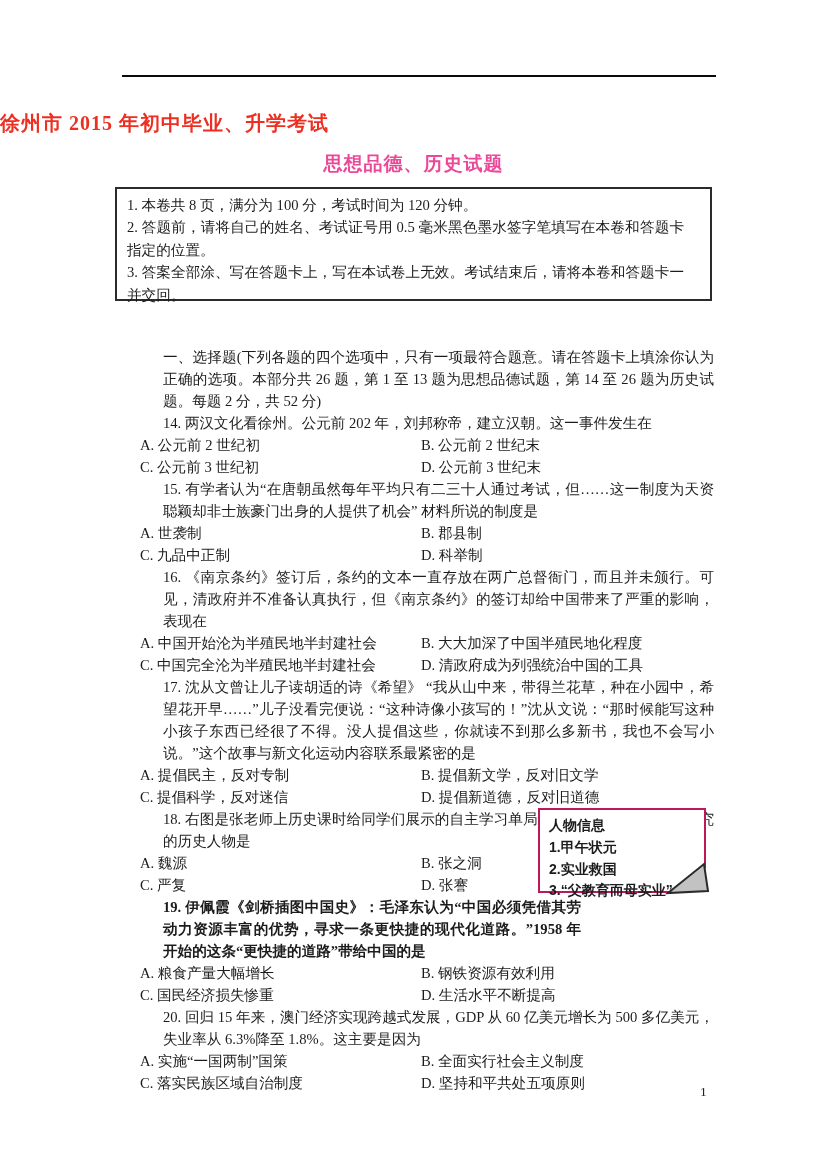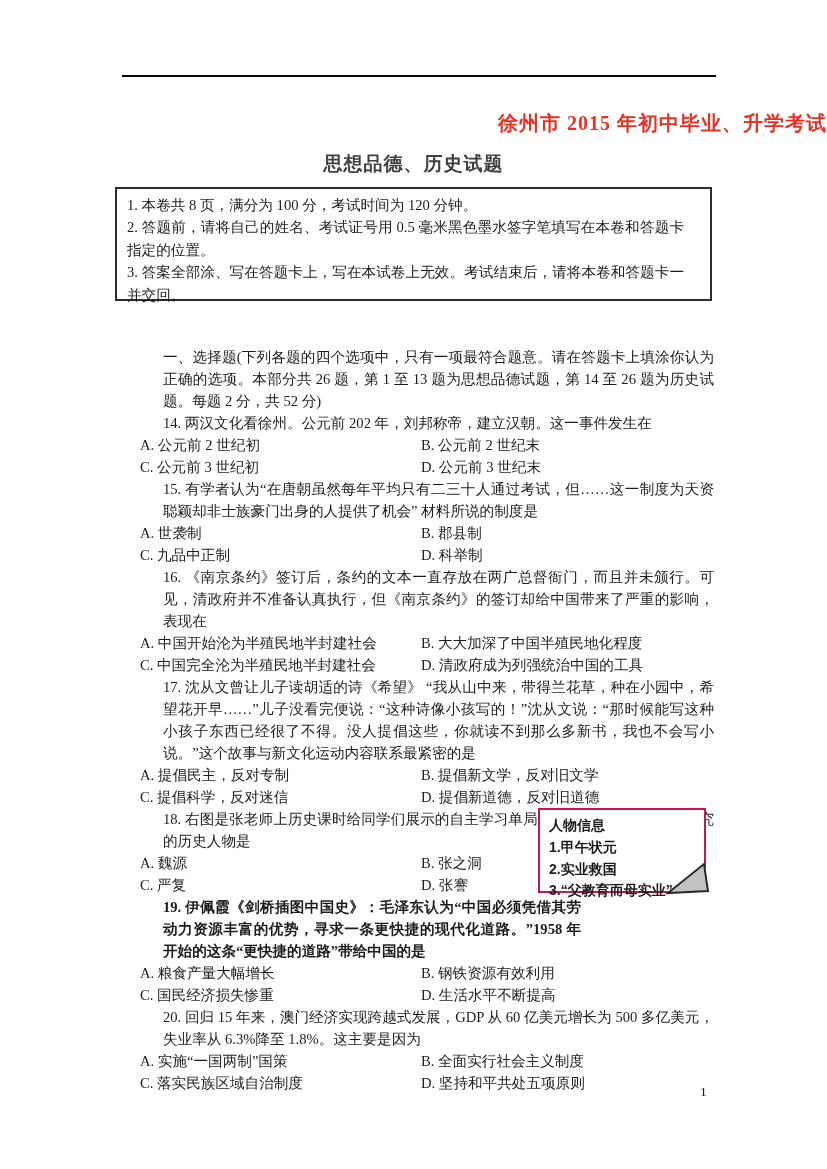--- a/index.html
+++ b/index.html
@@ -20,34 +20,34 @@
     position: absolute;
     left: 122px;
     top: 75px;
     width: 594px;
     border-top: 2.5px solid #0a0a0a;
   }
   .title-1 {
     position: absolute;
     left: 0; right: 0;
     top: 110px;
-    text-align: right;
+    text-align: left;
     font-size: 20px;
     font-weight: bold;
     color: #ed2f21;
     letter-spacing: 1px;
   }
   .title-2 {
     position: absolute;
     left: 0; right: 0;
     top: 151px;
     text-align: center;
     font-size: 19px;
     font-weight: bold;
-    color: #404040;
+    color: #ec4899;
     letter-spacing: 1px;
   }
   .notice-box {
     position: absolute;
     left: 115px;
     top: 187px;
     width: 597px;
     height: 114px;
     border: 2px solid #2b2b2b;
     padding: 5px 26px 4px 10px;

